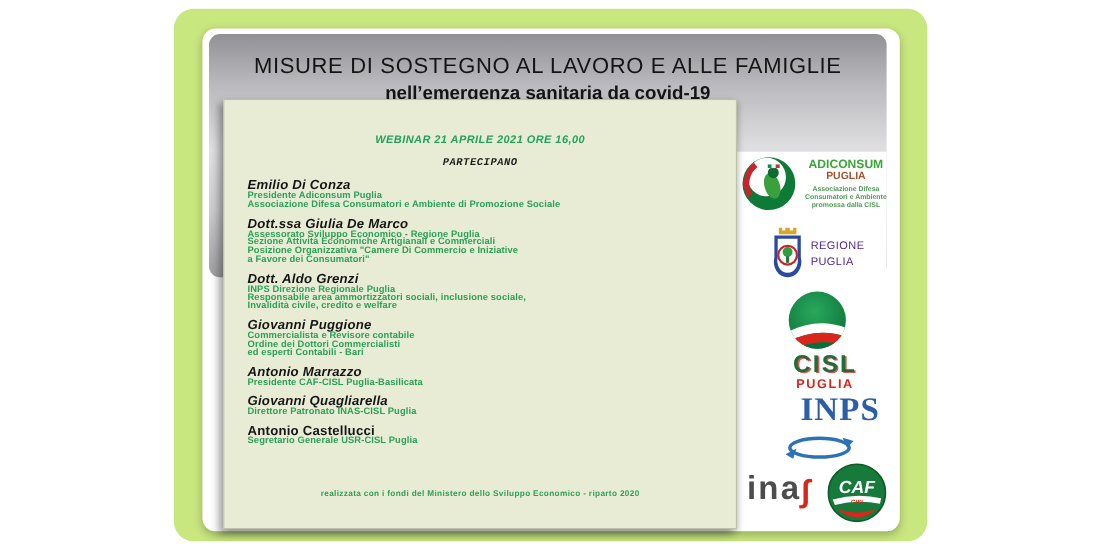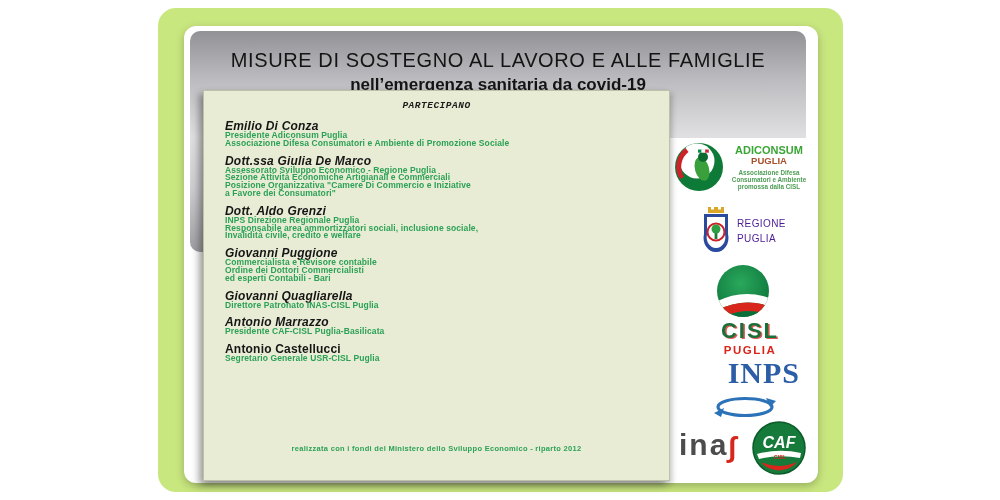--- a/index.html
+++ b/index.html
@@ -63,20 +63,21 @@
   <div class="panel"></div>
 
   <div class="header-band">
     <div class="title-1">MISURE DI SOSTEGNO AL LAVORO E ALLE FAMIGLIE</div>
     <div class="title-2">nell’emergenza sanitaria da covid-19</div>
   </div>
 
   <div class="logo-col"></div>
 
   <div class="cream">
+    <div class="webinar">WEBINAR 21 APRILE 2021 ORE 16,00</div>
     <div class="partecipano">PARTECIPANO</div>
 
     <div class="plist">
       <div class="entry">
         <div class="pname">Emilio  Di Conza</div>
         <div class="pline">Presidente Adiconsum Puglia</div>
         <div class="pline">Associazione Difesa Consumatori e Ambiente di Promozione Sociale</div>
       </div>
       <div class="entry">
         <div class="pname">Dott.ssa Giulia De Marco</div>
@@ -91,34 +92,34 @@
         <div class="pline">Responsabile area ammortizzatori sociali, inclusione sociale,</div>
         <div class="pline">Invalidità civile, credito e welfare</div>
       </div>
       <div class="entry">
         <div class="pname">Giovanni Puggione</div>
         <div class="pline">Commercialista e Revisore contabile</div>
         <div class="pline">Ordine dei Dottori Commercialisti</div>
         <div class="pline">ed esperti Contabili - Bari</div>
       </div>
       <div class="entry">
+        <div class="pname">Antonio Marrazzo</div>
+        <div class="pline">Presidente CAF-CISL Puglia-Basilicata</div>
+      </div>
+      <div class="entry">
         <div class="pname">Giovanni Quagliarella</div>
         <div class="pline">Direttore Patronato INAS-CISL Puglia</div>
-      </div>
-      <div class="entry">
-        <div class="pname">Antonio Marrazzo</div>
-        <div class="pline">Presidente CAF-CISL Puglia-Basilicata</div>
       </div>
       <div class="entry">
         <div class="pname upright">Antonio Castellucci</div>
         <div class="pline">Segretario Generale USR-CISL Puglia</div>
       </div>
     </div>
 
-    <div class="credit">realizzata con i fondi del Ministero dello Sviluppo Economico - riparto 2012</div>
+    <div class="credit">realizzata con i fondi del Ministero dello Sviluppo Economico - riparto 2020</div>
   </div>
 
   <svg class="abs" style="left:674px;top:142px;" width="50" height="50" viewBox="0 0 50 50">
     <circle cx="25" cy="25" r="24" fill="#0d7a38"></circle>
     <circle cx="23" cy="19" r="17.5" fill="#ffffff"></circle>
     <path d="M8 36 A 21 21 0 0 1 13 8" stroke="#cc2229" stroke-width="5" fill="none"></path>
     <ellipse cx="28" cy="27" rx="7" ry="12" fill="#3aa03c" transform="rotate(-16 28 27)"></ellipse>
     <circle cx="29" cy="15" r="5" fill="#0d6b30"></circle>
     <rect x="24" y="7.5" width="3.6" height="3.2" fill="#009246"></rect>
     <rect x="27.6" y="7.5" width="3.6" height="3.2" fill="#ffffff" stroke="#cccccc" stroke-width="0.3"></rect>

